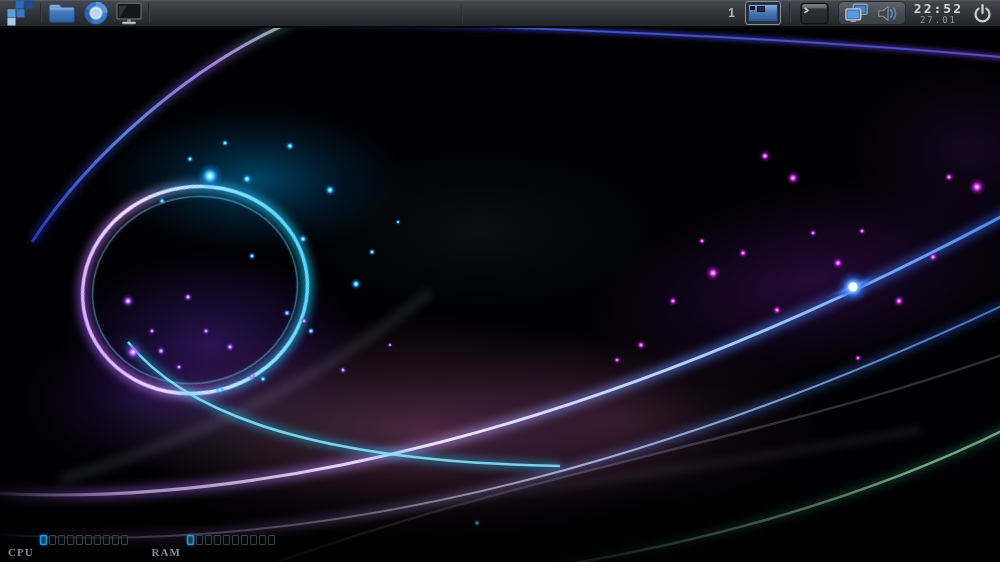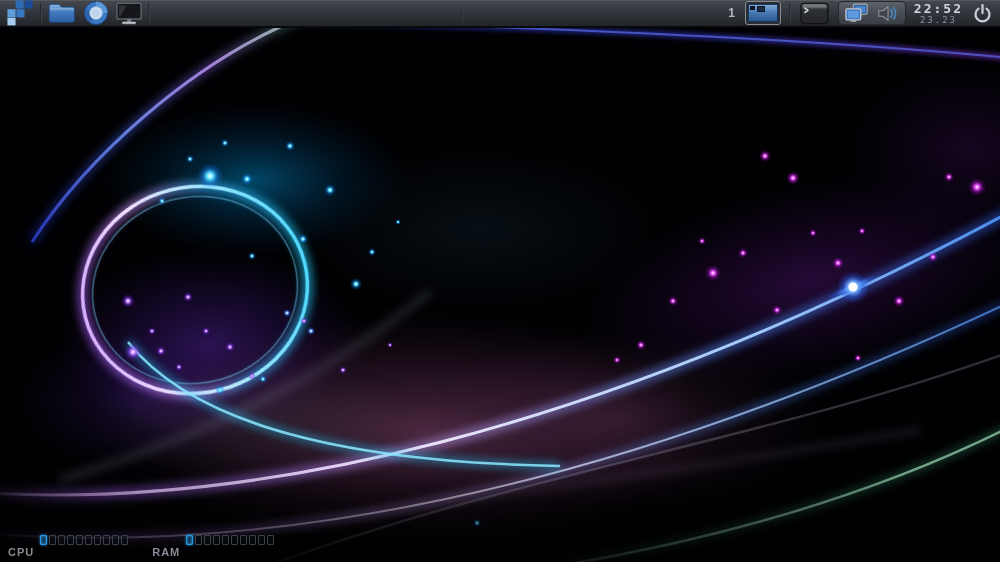--- a/index.html
+++ b/index.html
@@ -40,21 +40,21 @@
          border:1px solid #25282d;box-sizing:border-box;}
 
   .clock{display:flex;flex-direction:column;align-items:center;line-height:1;cursor:pointer;
          font-family:"DejaVu Sans Mono", monospace;}
   .clock .time{font-size:13px;font-weight:bold;color:#d3d7dc;letter-spacing:2px;text-align:center;}
   .clock .date{font-size:9px;color:#8e939b;letter-spacing:2px;margin-top:1px;}
 
   
   .monitors{position:absolute;left:8px;bottom:4px;z-index:5;display:flex;gap:24px;align-items:center;}
   .meter{display:flex;align-items:center;gap:6px;}
-  .mlabel{font-family:Liberation Sans, sans-serif;font-weight:bold;font-size:11px;
+  .mlabel{font-family:Liberation Serif, serif;font-weight:bold;font-size:11px;
           color:#868d95;letter-spacing:1px;margin-top:24px;}
   .cells{display:flex;gap:2px;align-items:center;}
   .cell{width:7px;height:10px;border:1px solid #3a4149;border-radius:1px;
         background:rgba(8,12,16,.55);box-sizing:border-box;}
   .cell.active{border-color:#1f9ae6;background:#0b3c63;
         box-shadow:0 0 3px rgba(31,154,230,.9), inset 0 0 2px rgba(130,205,255,.8);}
 </style>
 </head>
 <body>
 
@@ -360,21 +360,21 @@
         <button class="tray-btn">
           <svg width="22" height="19" viewBox="0 0 24 20">
             <path d="M2,7 h4.5 L12,2.5 v15 L6.5,13 H2 Z" fill="#3f444b" stroke="#8d939b" stroke-width="1.2" stroke-linejoin="round"></path>
             <path d="M15,6 a6,6 0 0 1 0,8" stroke="#4e8fd0" stroke-width="1.8" fill="none" stroke-linecap="round"></path>
             <path d="M18,3.8 a9.6,9.6 0 0 1 0,12.4" stroke="#4e8fd0" stroke-width="1.8" fill="none" stroke-linecap="round" opacity=".85"></path>
           </svg>
         </button>
       </div>
       <div class="clock">
         <div class="time">22:52</div>
-        <div class="date">23.23</div>
+        <div class="date">27.01</div>
       </div>
       <button class="power">
         <svg width="21" height="21" viewBox="0 0 24 24">
           <path d="M7.41,6.45 A8,8 0 1 0 16.59,6.45" fill="none" stroke="#c9cdd3" stroke-width="2.6" stroke-linecap="round"></path>
           <line x1="12" y1="2.5" x2="12" y2="11.5" stroke="#c9cdd3" stroke-width="2.6" stroke-linecap="round"></line>
         </svg>
       </button>
     </div>
   </div>
 

